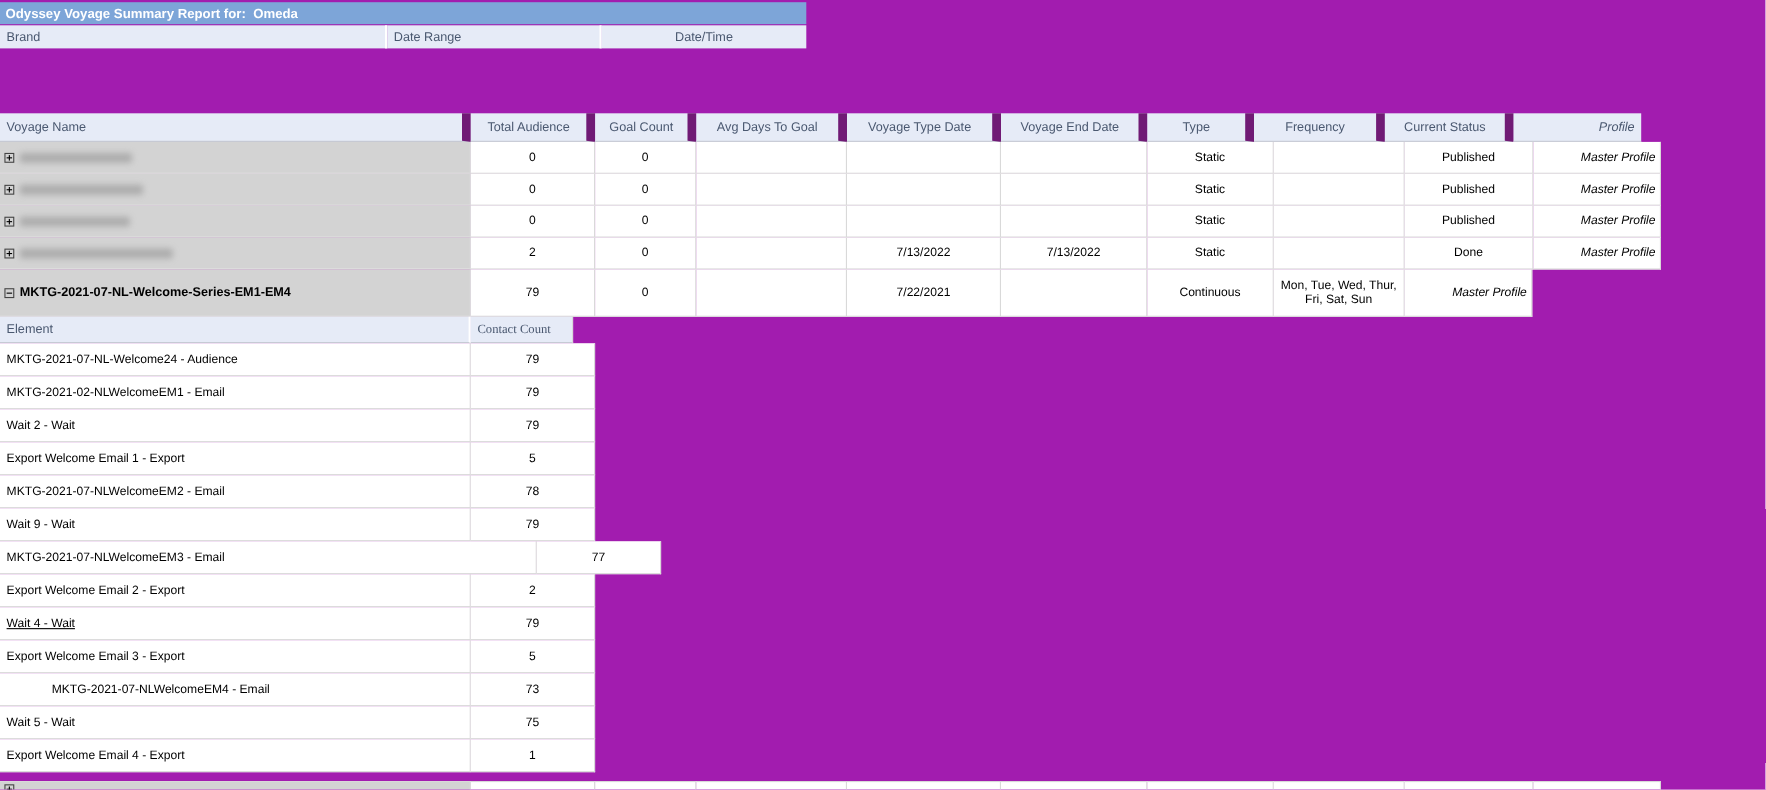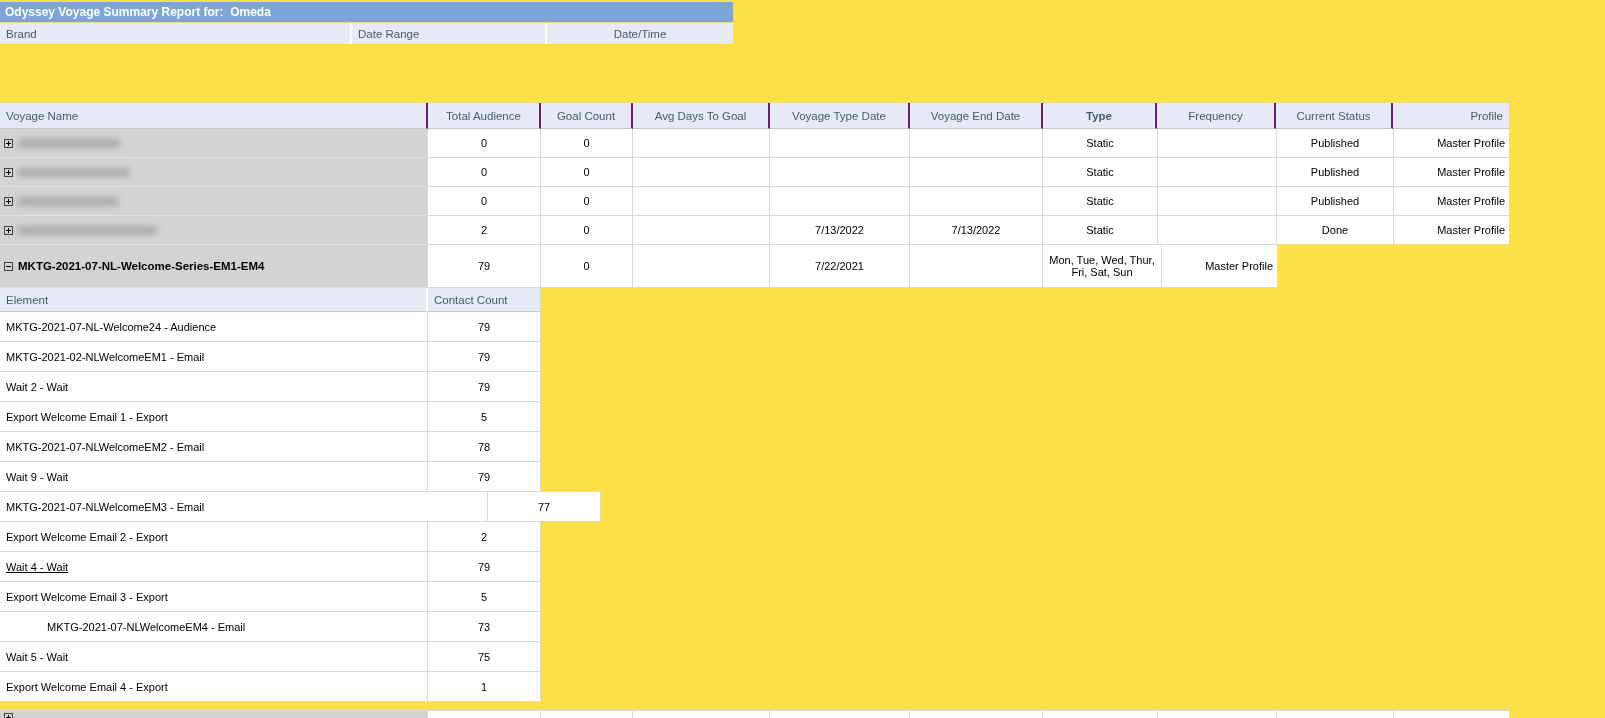--- a/index.html
+++ b/index.html
@@ -1,46 +1,46 @@
 <!DOCTYPE html>
 <html style="--title-bg: #7da5d8; --head-bg: #e6ebf7; --head-fg: #4a5870; --gray-cell: #d3d3d3;"><head>
 <meta charset="utf-8">
 <style>
   * { margin:0; padding:0; box-sizing:border-box; }
   html,body { background:#fff; }
   body { font-family:"Liberation Sans", sans-serif; }
-  .page { position:relative; width:1605px; height:718px; background:#fde047; overflow:hidden; }
+  .page { position:relative; width:1605px; height:718px; background:#a21caf; overflow:hidden; }
 
   
   .title-bar {
     position:absolute; top:2px; left:0; width:733px; height:20px;
     background:var(--title-bg); color:#fff; font-weight:bold; font-size:12px;
     display:flex; align-items:center; padding-left:5px; white-space:pre;
   }
   .info-head { position:absolute; top:23px; left:0; width:733px; height:21px; display:flex; }
   .info-head .hcell {
     background:var(--head-bg); color:var(--head-fg); font-size:11.5px;
     display:flex; align-items:center; padding:0 6px; border-right:2px solid #fff;
   }
   .info-head .hcell:last-child { border-right:none; }
   .info-row { position:absolute; top:45px; left:0; width:733px; height:23px; display:flex;
               border-bottom:1px solid #9b9b9b; }
   .info-row .dcell {
     font-size:11.5px; font-weight:bold; color:#000; display:flex; align-items:center;
     padding:0 6px; border-right:1px solid #d9d9d9;
   }
   .c-center { justify-content:center; }
-  .c-right  { justify-content:flex-end; }
+  .c-right  { justify-content:flex-end;font-style:italic; }
 
   
   .main-table { position:absolute; top:103px; left:0; width:1510px; }
   .vrow { display:flex; width:1510px; }
   .vhead .cell {
     background:var(--head-bg); color:var(--head-fg); font-size:11.5px;
-    border-right:2px solid #701a75; border-bottom:1px solid #c3c7d0;
+    border-right:8px solid #701a75; border-bottom:1px solid #c3c7d0;
     display:flex; align-items:center; height:26px; padding:0 6px;
   }
   .vhead .cell:last-child { border-right:none; }
   .cell { flex:none; }
   .vbody .cell {
     font-size:11px; color:#000; display:flex; align-items:center;
     border-right:1px solid #d9d9d9; border-bottom:1px solid #d9d9d9;
     padding:0 4px; background:#fff;
   }
   .vbody .namecell { background:var(--gray-cell); border-bottom:1px solid #e2e2e2;
@@ -94,21 +94,21 @@
   </div>
 
   <div class="main-table">
     <div class="vrow vhead" id="vhead">
         <div class="cell" style="width: 428px;">Voyage Name</div>
         <div class="cell c-center" style="width: 113px;">Total Audience</div>
         <div class="cell c-center" style="width: 92px;">Goal Count</div>
         <div class="cell c-center" style="width: 137px;">Avg Days To Goal</div>
         <div class="cell c-center" style="width: 140px;">Voyage Type Date</div>
         <div class="cell c-center" style="width: 133px;">Voyage End Date</div>
-        <div class="cell c-center" style="width: 114px; font-weight: bold;">Type</div>
+        <div class="cell c-center" style="width: 97px;">Type</div>
         <div class="cell c-center" style="width: 119px;">Frequency</div>
         <div class="cell c-center" style="width: 117px;">Current Status</div>
         <div class="cell c-right" style="width: 116px;">Profile</div>
       </div>
     <div id="vbody" class="vbody">
         <div class="vrow">
           <div class="cell namecell" style="width: 428px; height: 29px;">
             <div class="expand-box plus"></div>
             <div class="blur-blob" style="width: 102px;"></div>
           </div>
@@ -170,27 +170,28 @@
         <div class="vrow">
           <div class="cell namecell" style="width: 428px; height: 43px;">
             <div class="expand-box minus"></div>
             <div class="vname-text">MKTG-2021-07-NL-Welcome-Series-EM1-EM4</div>
           </div>
           <div class="cell c-center" style="width: 113px; height: 43px;">79</div>
           <div class="cell c-center" style="width: 92px; height: 43px;">0</div>
           <div class="cell c-center" style="width: 137px; height: 43px;"></div>
           <div class="cell c-center" style="width: 140px; height: 43px;">7/22/2021</div>
           <div class="cell c-center" style="width: 133px; height: 43px;"></div>
+          <div class="cell c-center" style="width: 115px; height: 43px;">Continuous</div>
           <div class="cell c-center freq" style="width: 119px; height: 43px;">Mon, Tue, Wed, Thur, Fri, Sat, Sun</div>
           <div class="cell c-right" style="width: 116px; height: 43px;">Master Profile</div>
         </div>
       </div>
     <div class="ehead" id="ehead">
         <div class="cell" style="width: 428px;">Element</div>
-        <div class="cell" style="width: 113px;">Contact Count</div>
+        <div class="cell" style="width: 93px; font-family: Liberation Serif, serif;">Contact Count</div>
       </div>
     <div id="ebody">
         <div class="erow">
           <div class="cell" style="width: 428px;">MKTG-2021-07-NL-Welcome24 - Audience</div>
           <div class="cell c-center" style="width: 113px;">79</div>
         </div>
         <div class="erow">
           <div class="cell" style="width: 428px;">MKTG-2021-02-NLWelcomeEM1 - Email</div>
           <div class="cell c-center" style="width: 113px;">79</div>
         </div>

